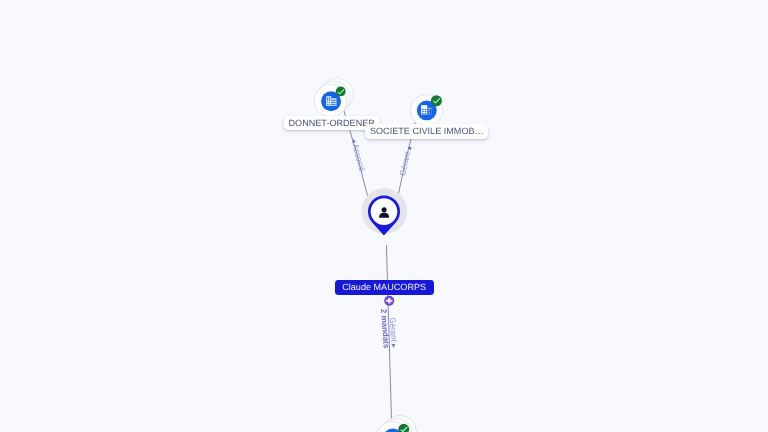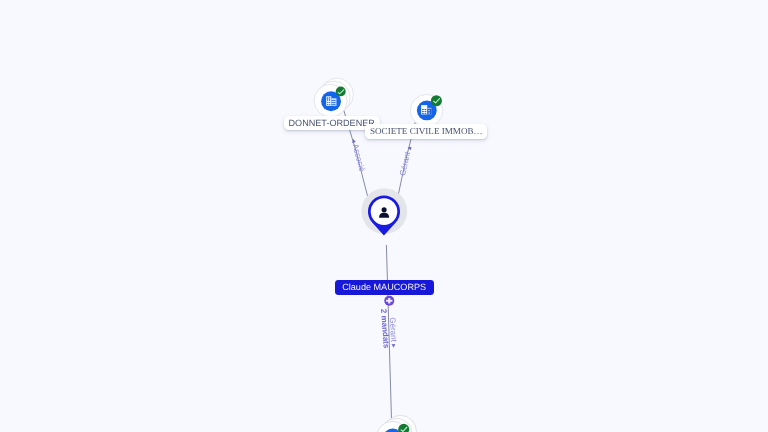--- a/index.html
+++ b/index.html
@@ -121,21 +121,21 @@
       </g>
     </g>
 
     <g data-name="expand-edge-button">
       <circle cx="389.25" cy="300.75" r="5.0" fill="#6b46d8"></circle>
       <path d="M388.2,298.1 h2.1 v1.65 h2.1 v2.1 h-2.1 v1.65 h-2.1 v-1.65 h-2.1 v-2.1 h2.1 z" fill="#f0edff"></path>
     </g>
   </svg>
 
   <div class="nodelabel" data-name="node-label-donnet" style="left:283.8px;top:115.7px;z-index:1;">DONNET-ORDENER</div>
-  <div class="nodelabel" data-name="node-label-scimmo" style="left:365.3px;top:124.2px;z-index:2;font-family:Liberation Serif, serif;">SOCIETE CIVILE IMMOB…</div>
+  <div class="nodelabel" data-name="node-label-scimmo" style="left:365.3px;top:124.2px;z-index:2;">SOCIETE CIVILE IMMOB…</div>
   <div class="nodelabel sel" data-name="node-label-claude" style="left:334.6px;top:236.3px;margin-top:44px;">Claude MAUCORPS</div>
 
   <div class="elabel" data-name="edge-label-associe" style="left:357px;top:138.2px;transform:rotate(75deg);">
      <span data-name="left-arrow-icon">◂</span>
      <span data-name="edge-label-text">Associé</span>
   </div>
   <div class="elabel" data-name="edge-label-gerant" style="left:399.3px;top:175.2px;transform:rotate(-77deg);">
      <span data-name="edge-label-text">Gérant</span>
      <span data-name="up-arrow-icon">▴</span>
   </div>

